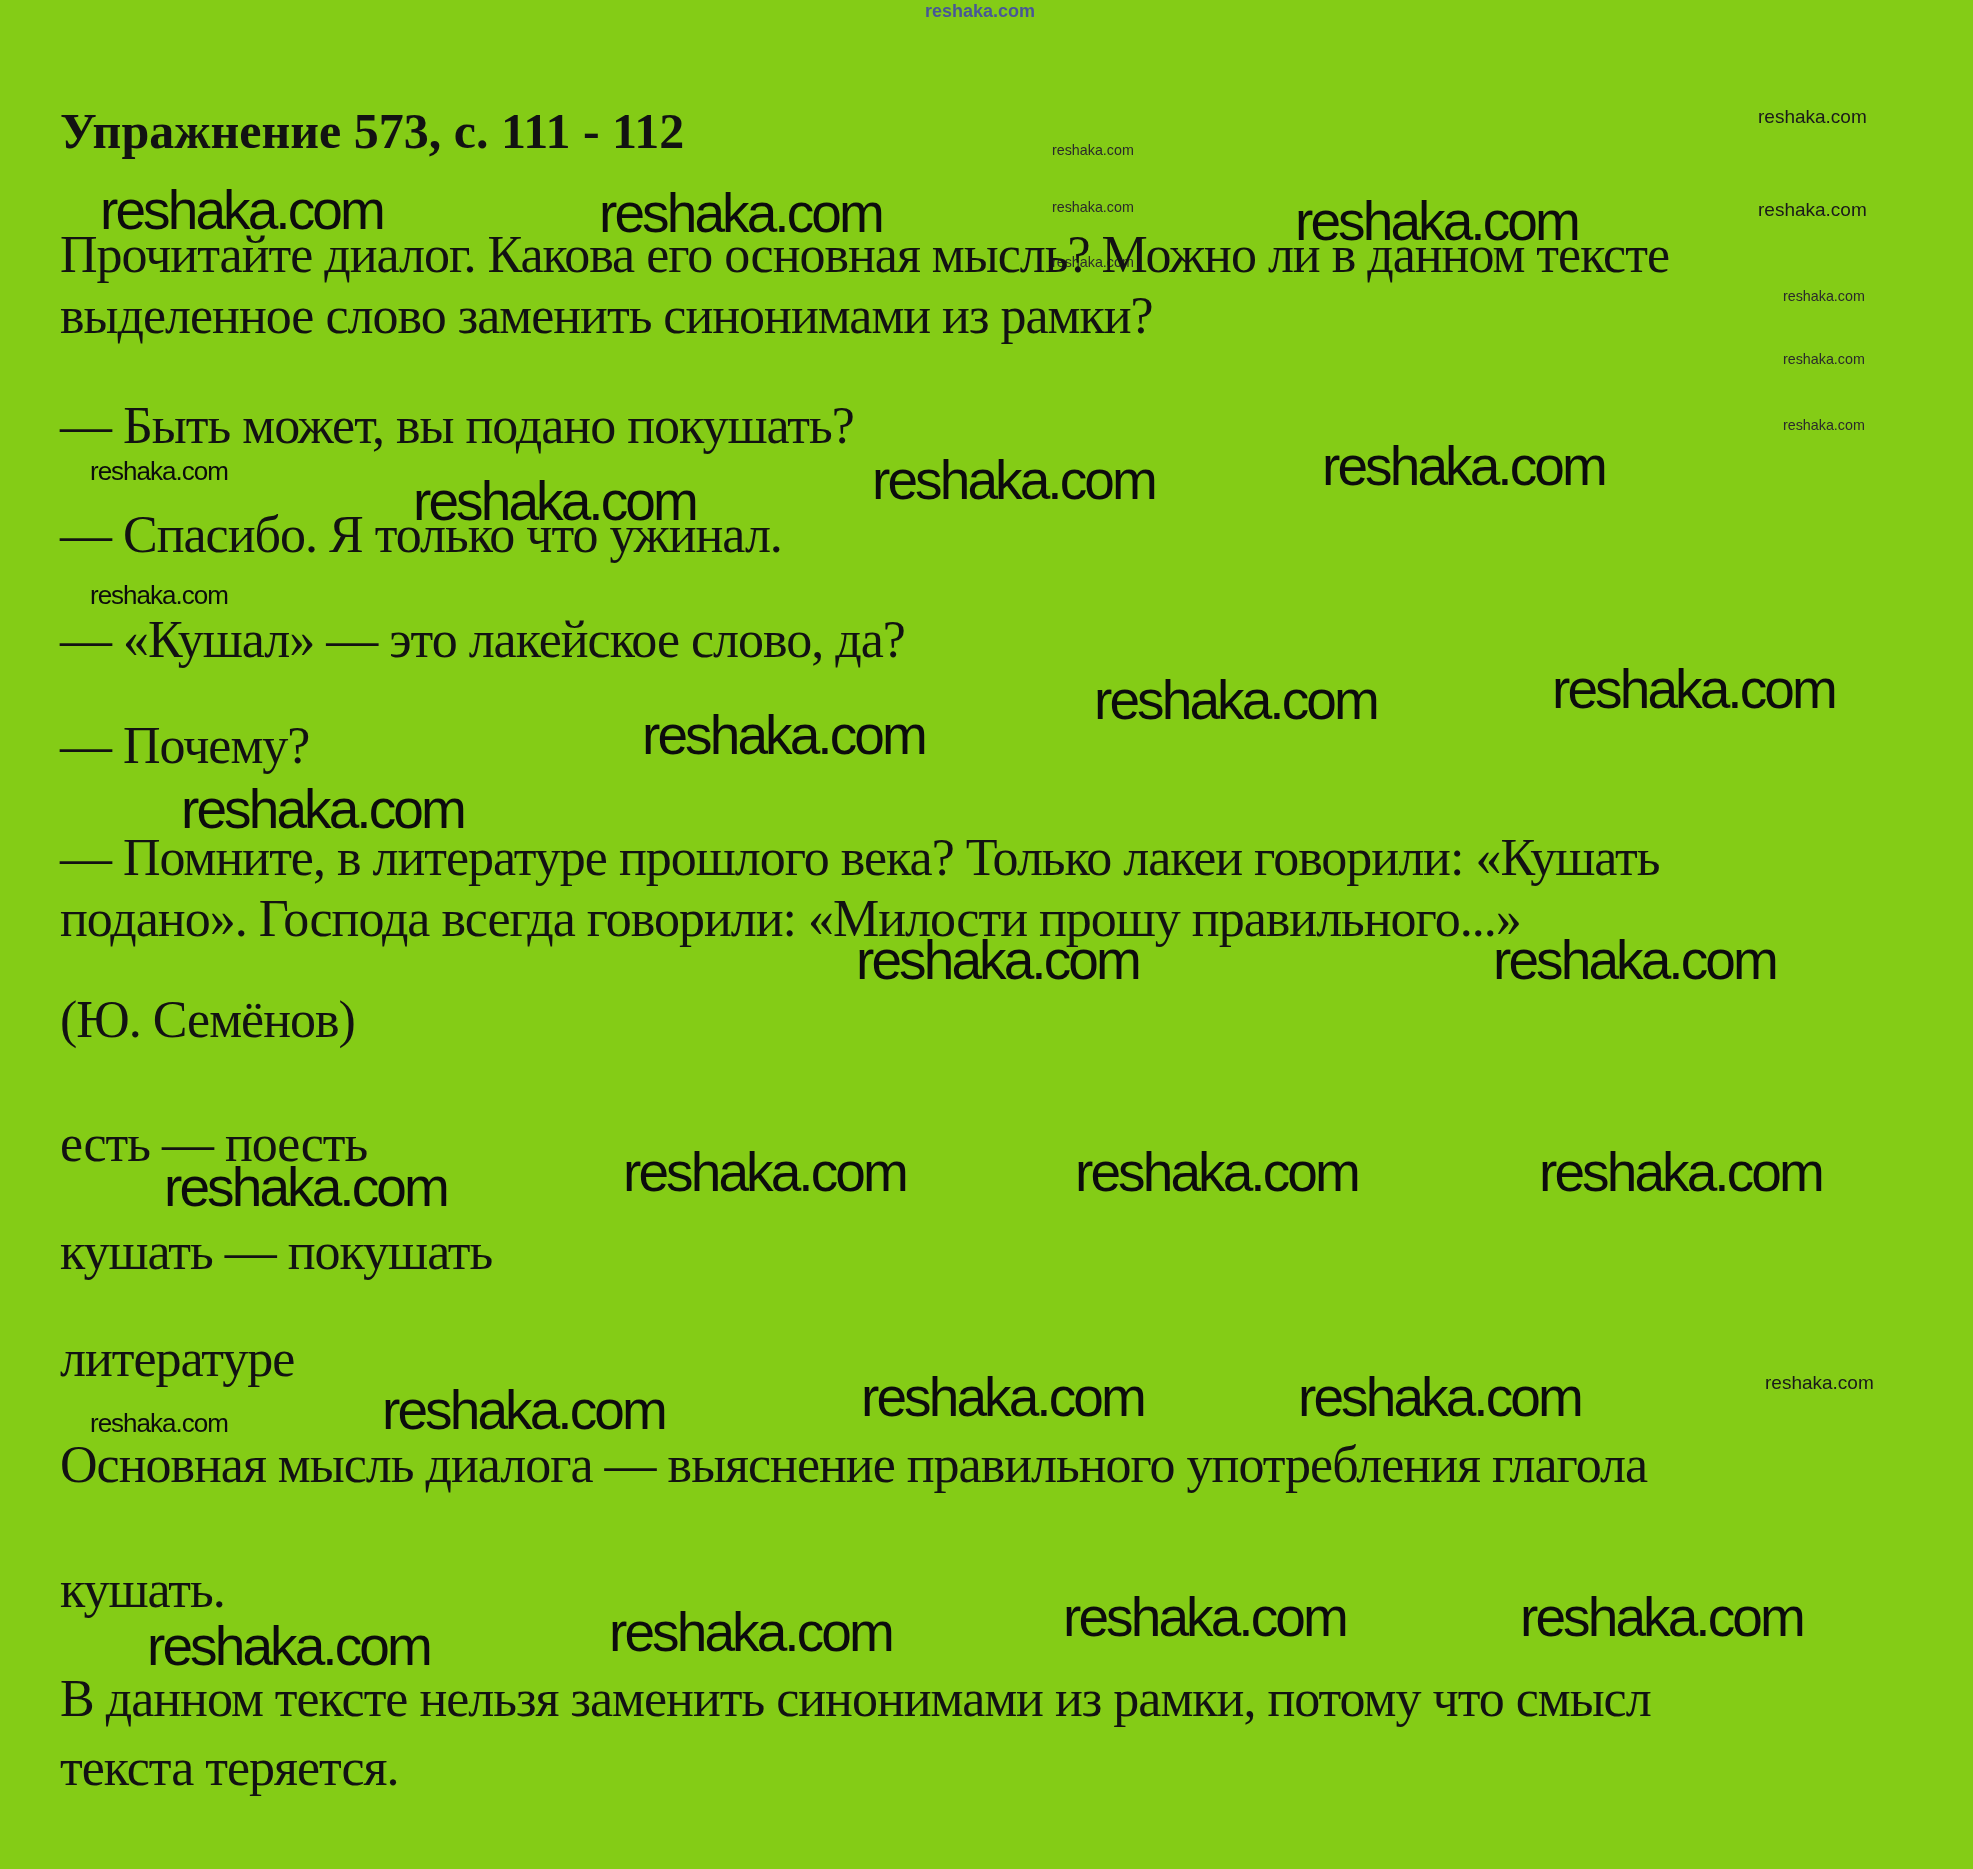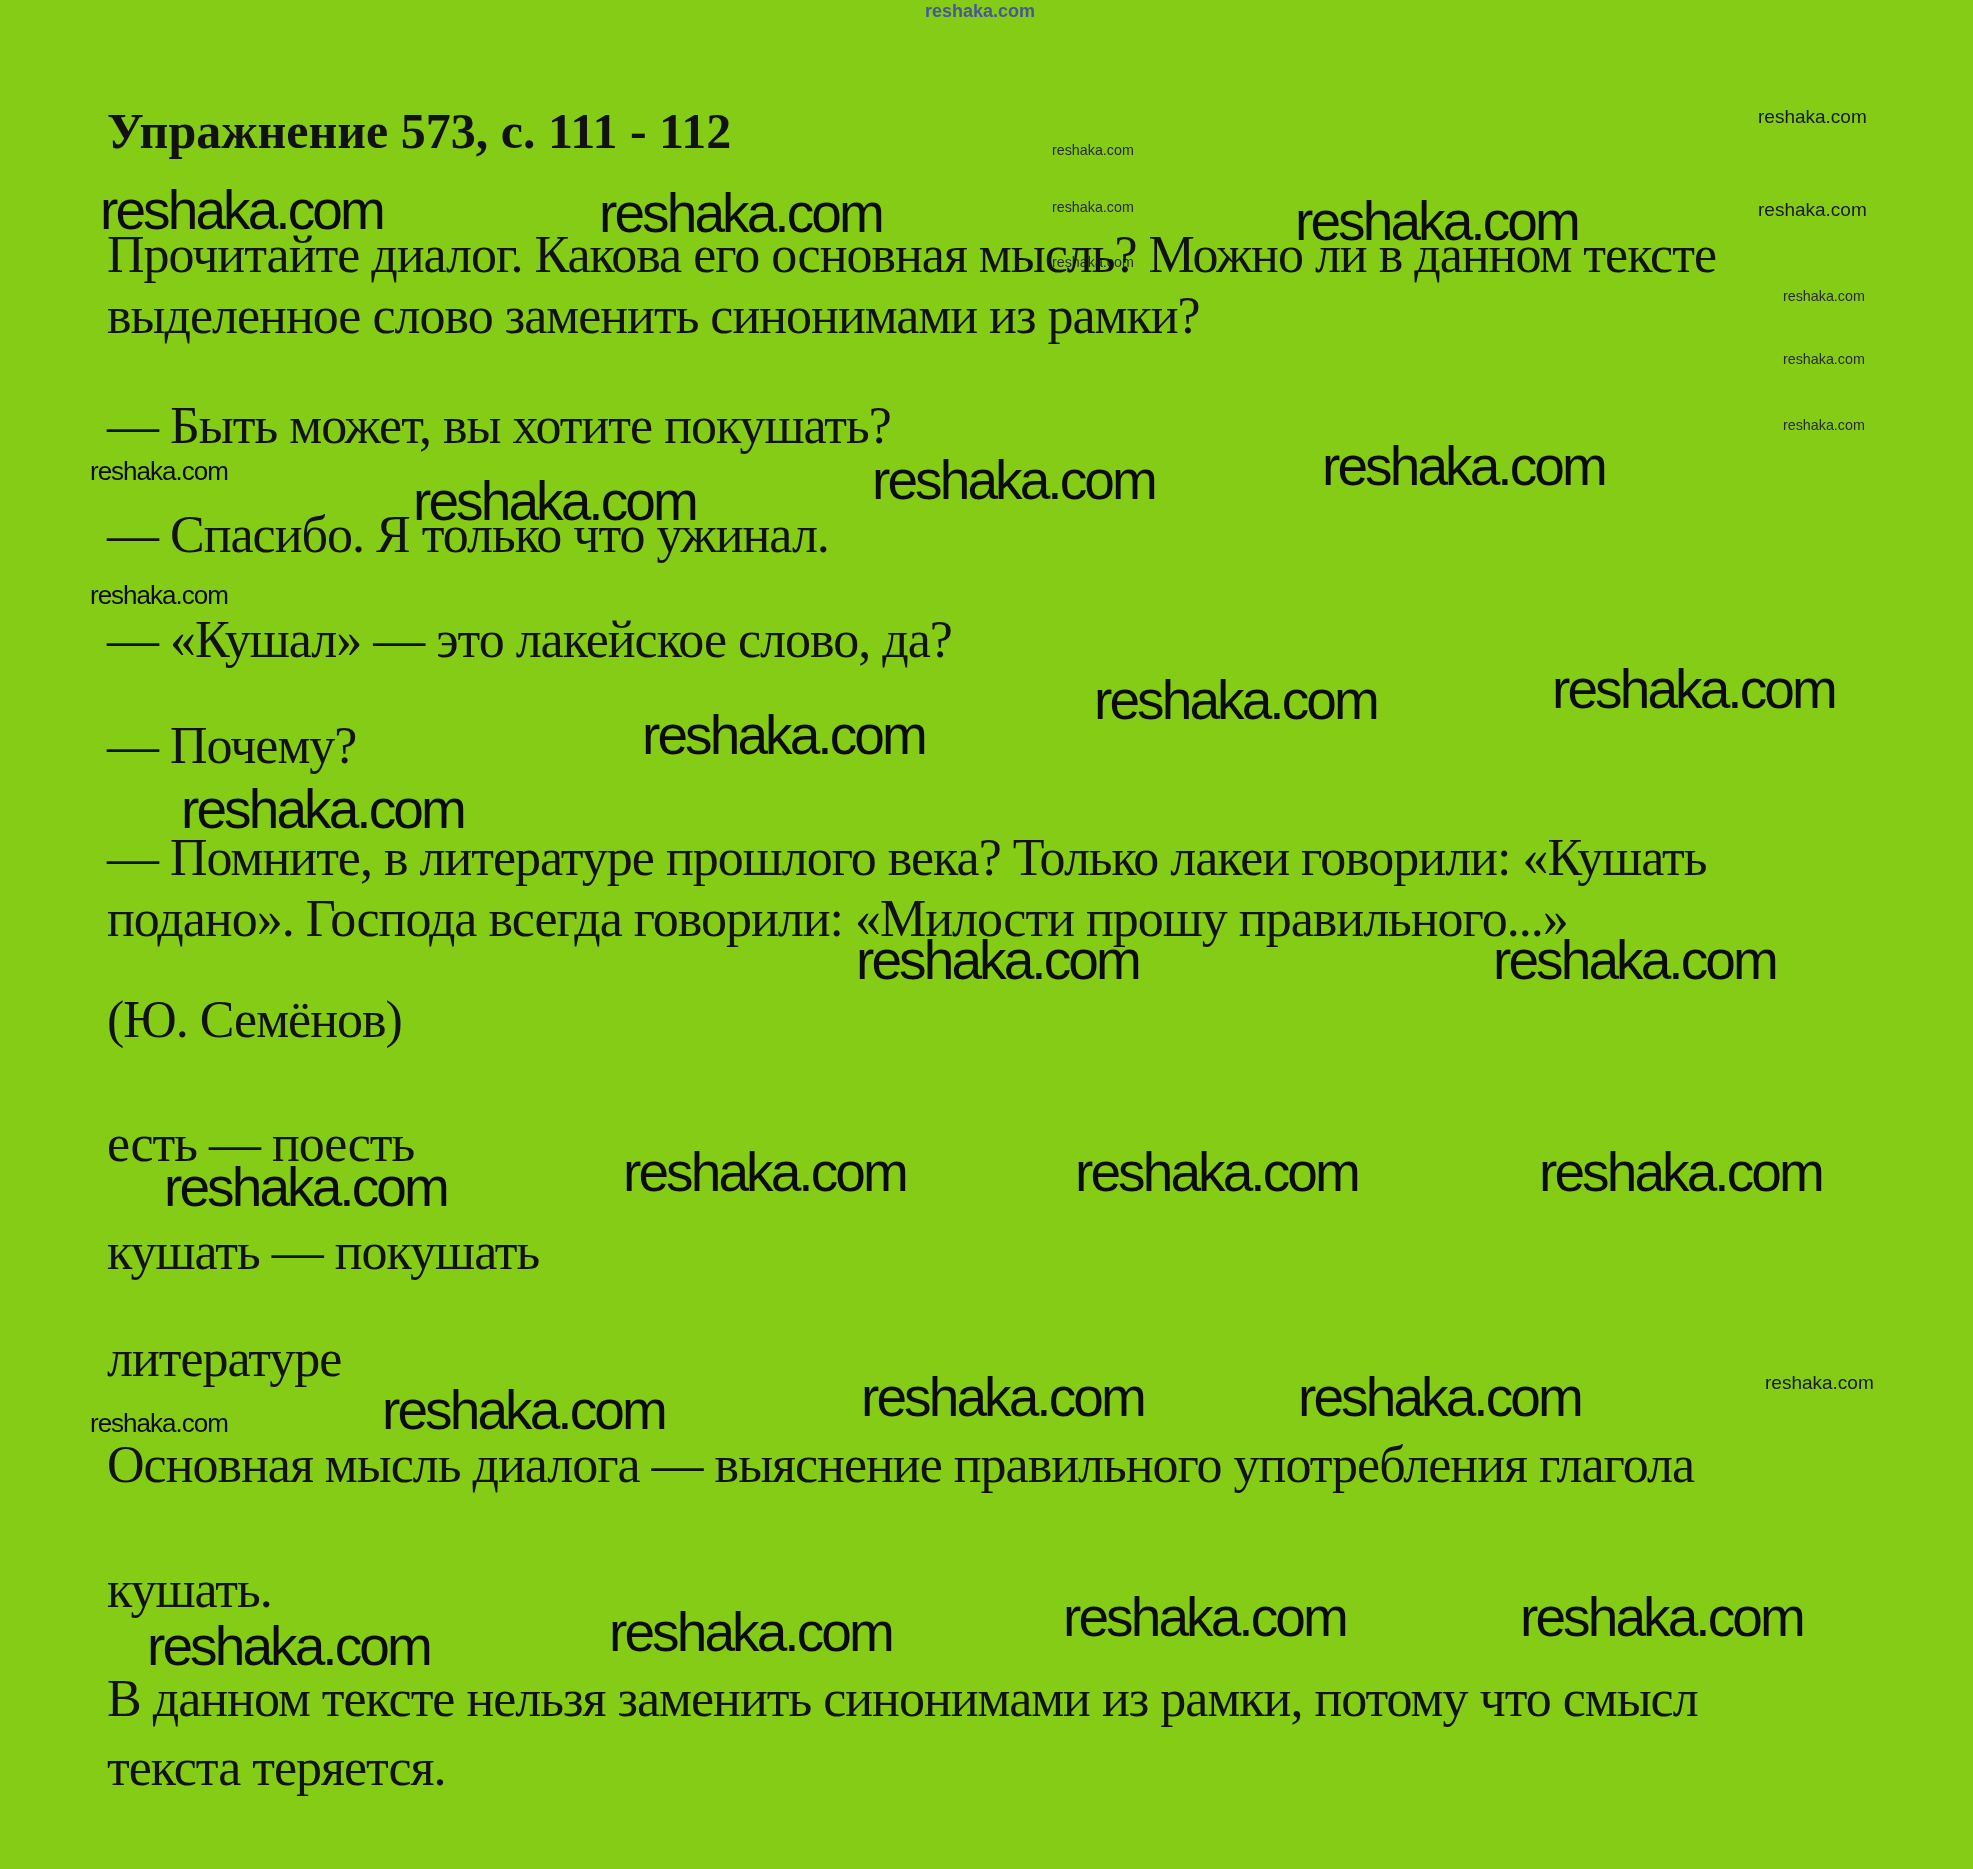--- a/index.html
+++ b/index.html
@@ -18,21 +18,20 @@
   }
   
   .txt {
     position: absolute;
     left: 60px;
     font-size: 52px;
     line-height: 1.05;
     white-space: nowrap;
     color: #121212;
     letter-spacing: -1px;
-    margin-left: 47px;
   }
   .txt.title {
     font-weight: bold;
     font-size: 50px;
     letter-spacing: 0;
   }
   
   .wm {
     position: absolute;
     font-family: "Liberation Sans", sans-serif;
@@ -88,21 +87,21 @@
       <div class="wm big" style="left: 1520px; top: 1590px;">reshaka.com</div>
       <div class="wm big" style="left: 609px; top: 1605px;">reshaka.com</div>
       <div class="wm big" style="left: 147px; top: 1619px;">reshaka.com</div>
     </div>
 
   <div class="txt title" style="top:105px">Упражнение 573, с. 111 - 112</div>
 
   <div class="txt" style="top:228px">Прочитайте диалог. Какова его основная мысль? Можно ли в данном тексте</div>
   <div class="txt" style="top:289px">выделенное слово заменить синонимами из рамки?</div>
 
-  <div class="txt" style="top:399px">— Быть может, вы хотите покушать?</div>
+  <div class="txt" style="top:399px">— Быть может, вы подано покушать?</div>
   <div class="txt" style="top:508px">— Спасибо. Я только что ужинал.</div>
   <div class="txt" style="top:613px">— «Кушал» — это лакейское слово, да?</div>
   <div class="txt" style="top:719px">— Почему?</div>
   <div class="txt" style="top:831px">— Помните, в литературе прошлого века? Только лакеи говорили: «Кушать</div>
   <div class="txt" style="top:892px">подано». Господа всегда говорили: «Милости прошу правильного...»</div>
 
   <div class="txt" style="top:993px">(Ю. Семёнов)</div>
 
   <div class="txt" style="top:1117px">есть — поесть</div>
   <div class="txt" style="top:1225px">кушать — покушать</div>

